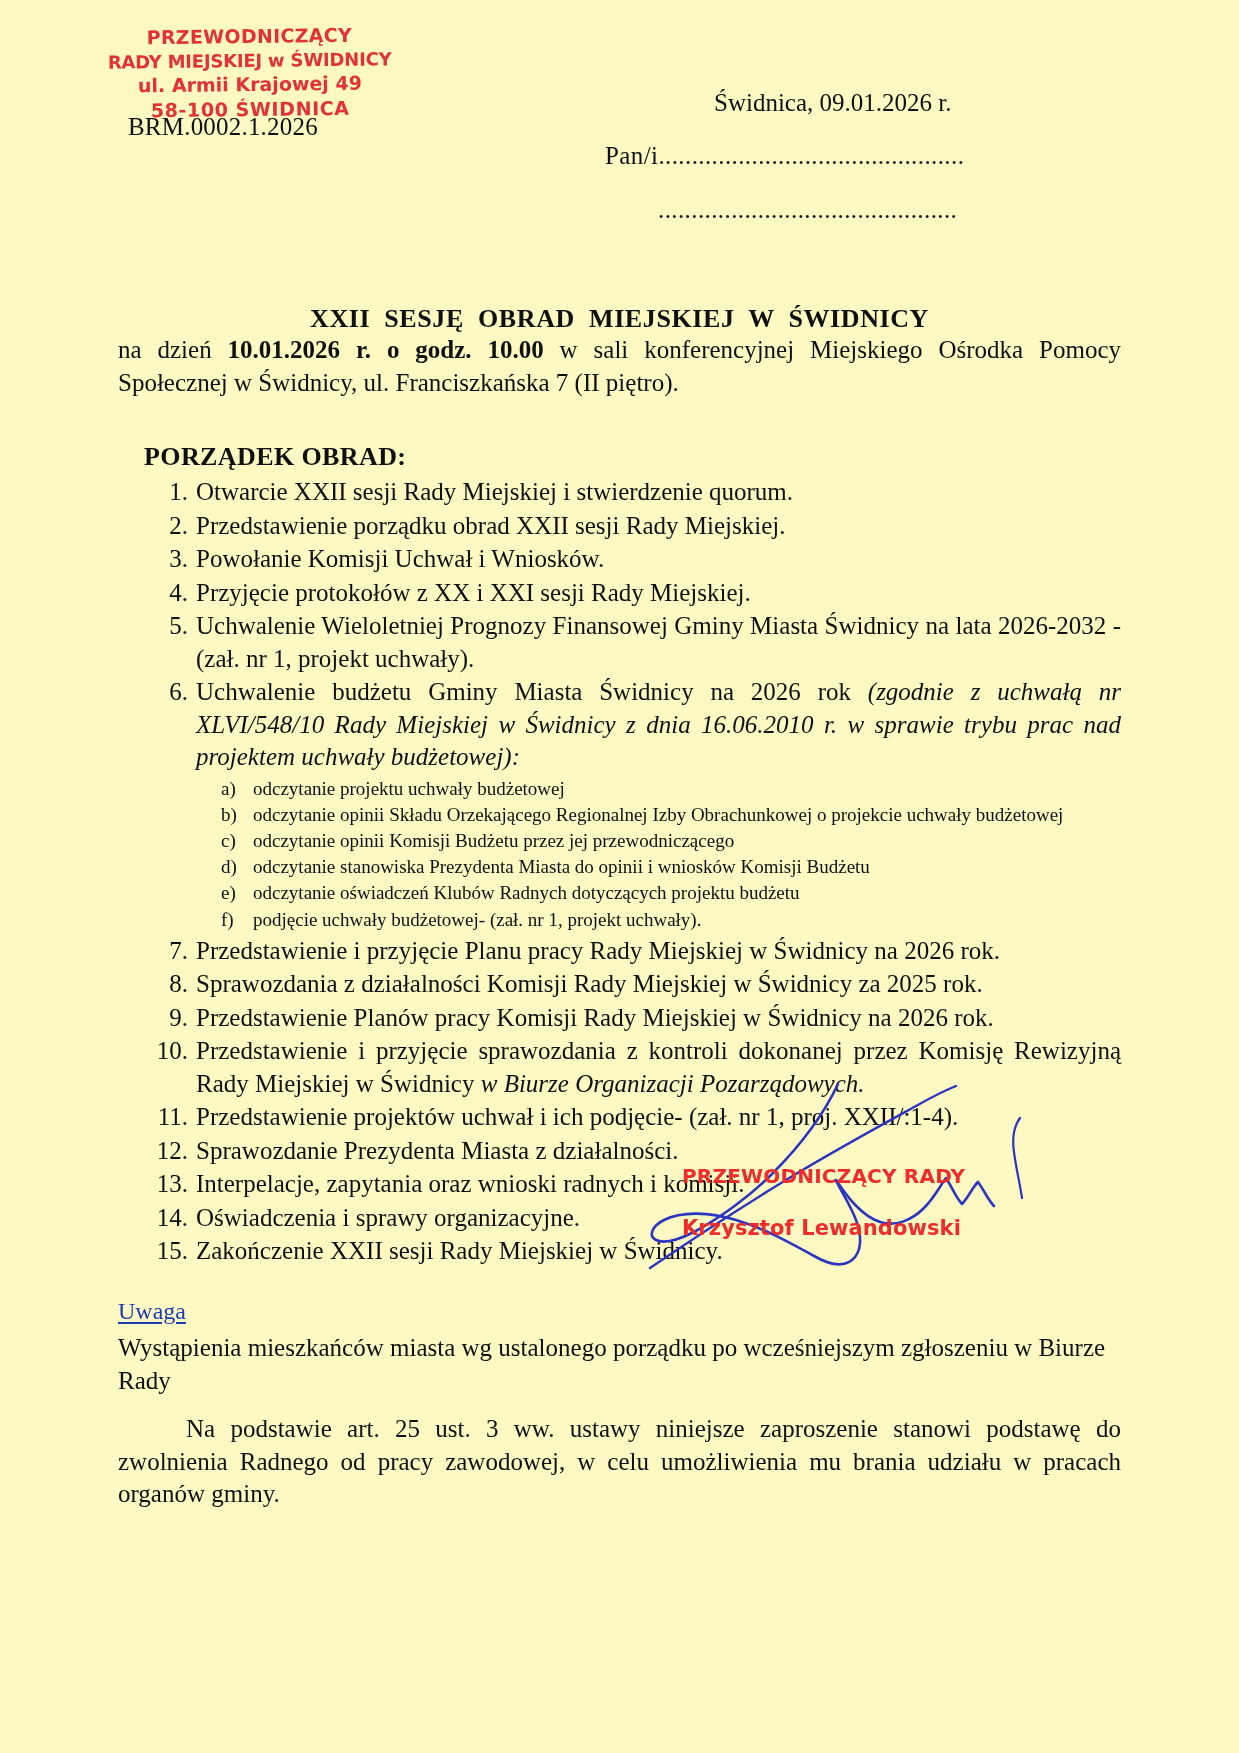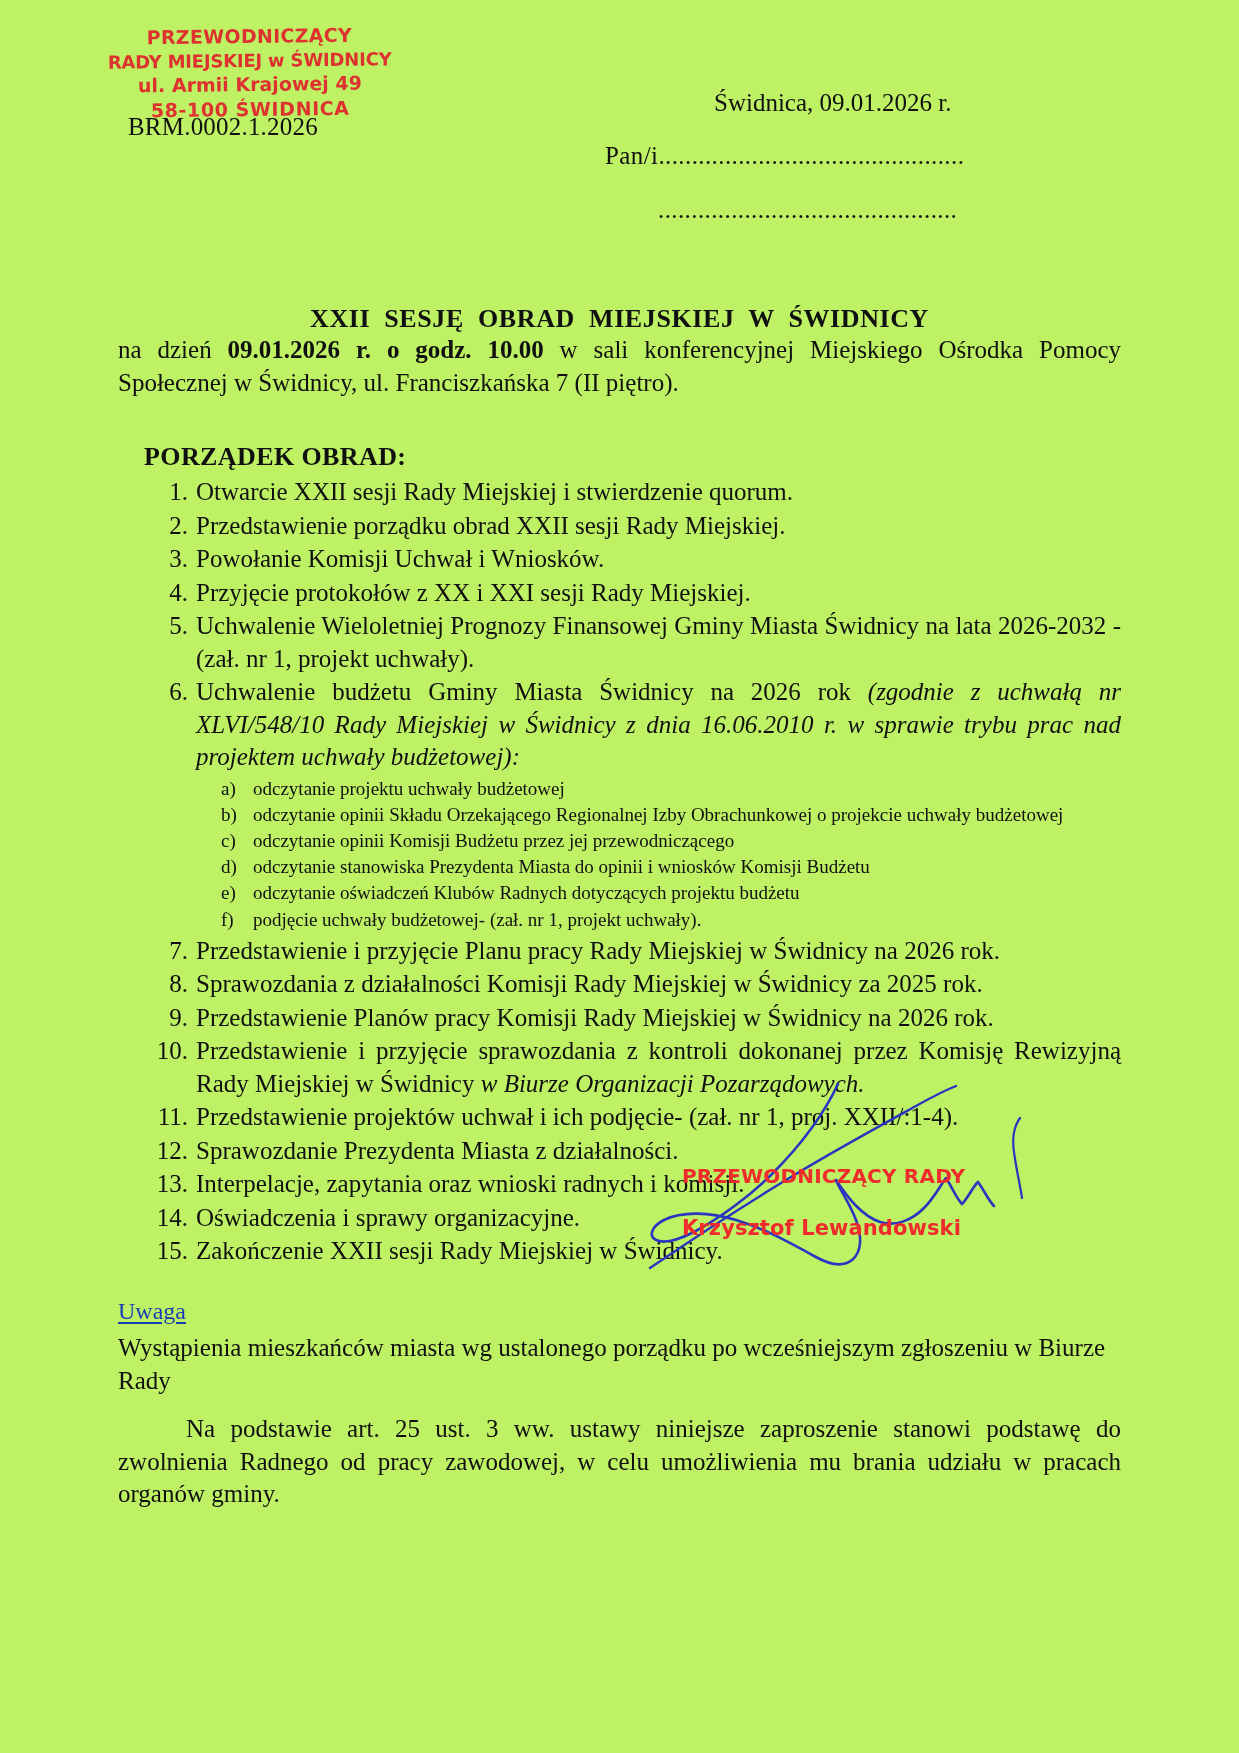--- a/index.html
+++ b/index.html
@@ -8,21 +8,21 @@
     background: #ffffff;
   }
   body {
     font-family: "Liberation Serif", "DejaVu Serif", serif;
     color: #101010;
   }
   .page {
     position: relative;
     width: 1239px;
     height: 1753px;
-    background: #bef264;
+    background: #fef9c3;
     overflow: hidden;
   }
 
   
   .stamp-head {
     position: absolute;
     left: 108px;
     top: 24px;
     color: #e0242b;
     font-family: "DejaVu Sans", "Liberation Sans", sans-serif;
@@ -228,21 +228,21 @@
   <div class="refno">BRM.0002.1.2026</div>
   <div class="place-date">Świdnica, 09.01.2026 r.</div>
   <div class="addr-line1">Pan/i..............................................</div>
   <div class="addr-line2">.............................................</div>
 
   <div class="content">
 
 
     <h1 class="session">XXII SESJĘ OBRAD MIEJSKIEJ W ŚWIDNICY</h1>
 
-    <p class="just meeting"><span>na dzień </span><span class="bold">09.01.2026 r. o godz. 10.00</span><span> w sali konferencyjnej Miejskiego Ośrodka Pomocy Społecznej w Świdnicy, ul. Franciszkańska 7 (II piętro).</span></p>
+    <p class="just meeting"><span>na dzień </span><span class="bold">10.01.2026 r. o godz. 10.00</span><span> w sali konferencyjnej Miejskiego Ośrodka Pomocy Społecznej w Świdnicy, ul. Franciszkańska 7 (II piętro).</span></p>
 
     <div class="agenda-title">PORZĄDEK OBRAD:</div>
 
     <ol class="agenda">
       <li><span>Otwarcie XXII sesji Rady Miejskiej i stwierdzenie quorum.</span></li>
       <li><span>Przedstawienie porządku obrad XXII sesji Rady Miejskiej.</span></li>
       <li><span>Powołanie Komisji Uchwał i Wniosków.</span></li>
       <li><span>Przyjęcie protokołów z XX i XXI sesji Rady Miejskiej.</span></li>
       <li><span>Uchwalenie Wieloletniej Prognozy Finansowej Gminy Miasta Świdnicy na lata 2026-2032 - (zał. nr 1, projekt uchwały).</span></li>
 

